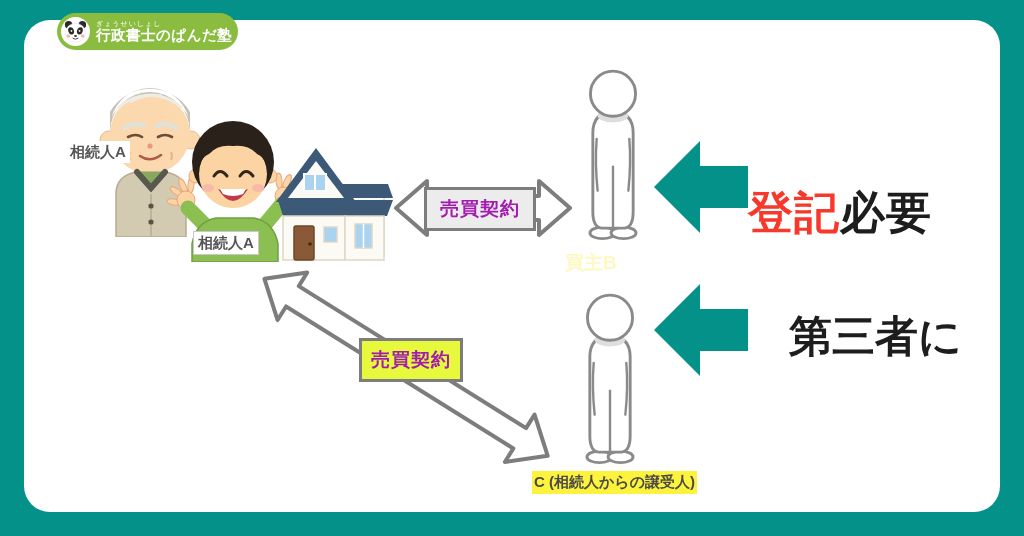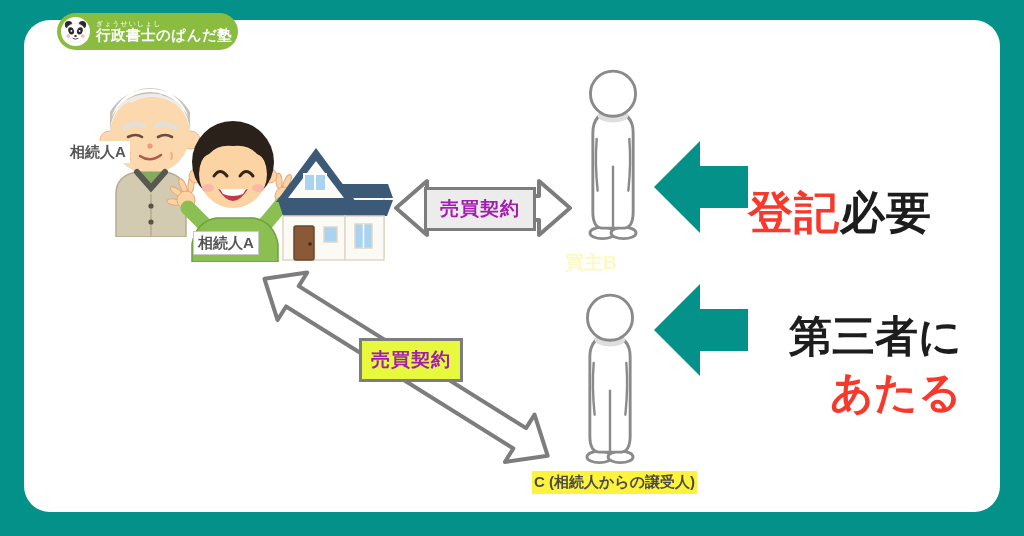--- a/index.html
+++ b/index.html
@@ -253,14 +253,13 @@
 </div>
 <div class="abs hl-label" style="left:532px;top:471px;">C (相続人からの譲受人)</div>
 
 <div class="abs" style="left:654px;top:282px;">
   <svg width="94" height="96" viewBox="0 0 94 96">
     <polygon points="0,48 46,2 46,27 94,27 94,69 46,69 46,94" fill="#04918a"></polygon>
   </svg>
 </div>
 <div class="abs annotation anno-2">
   <div class="t-black">第三者に</div>
-  <div class="t-red">あたる</div>
 </div>
 
 </body></html>

